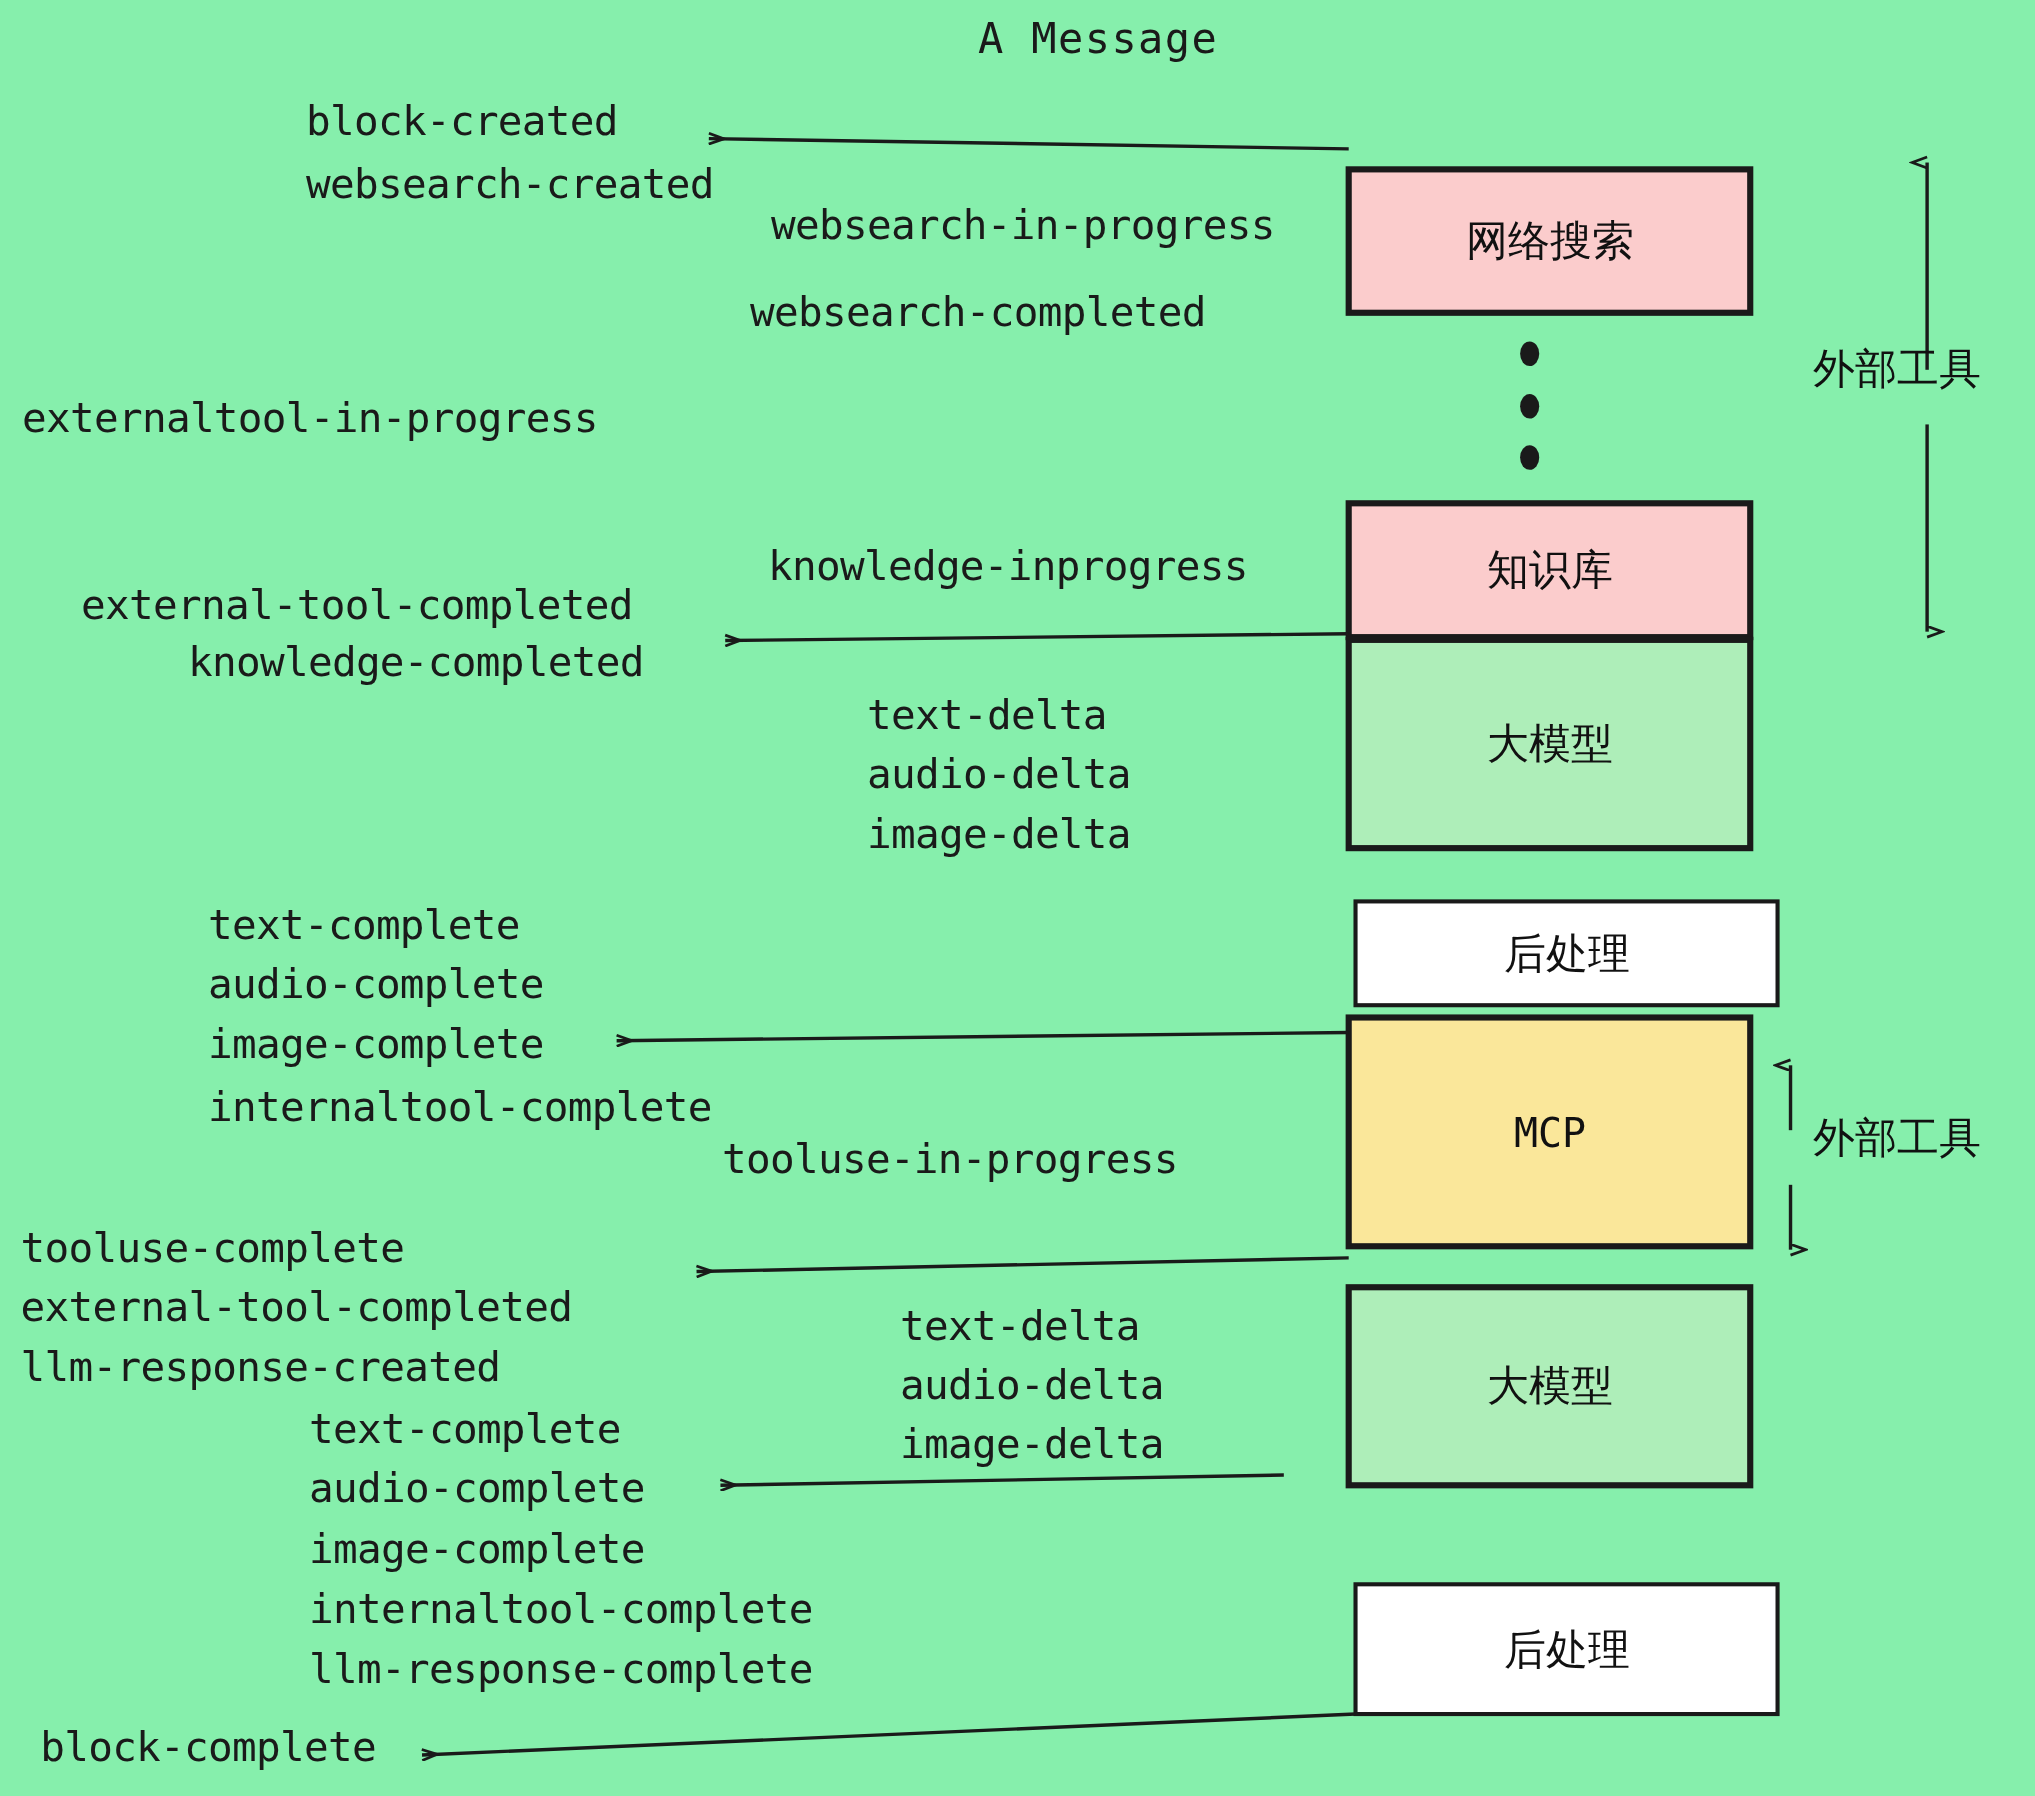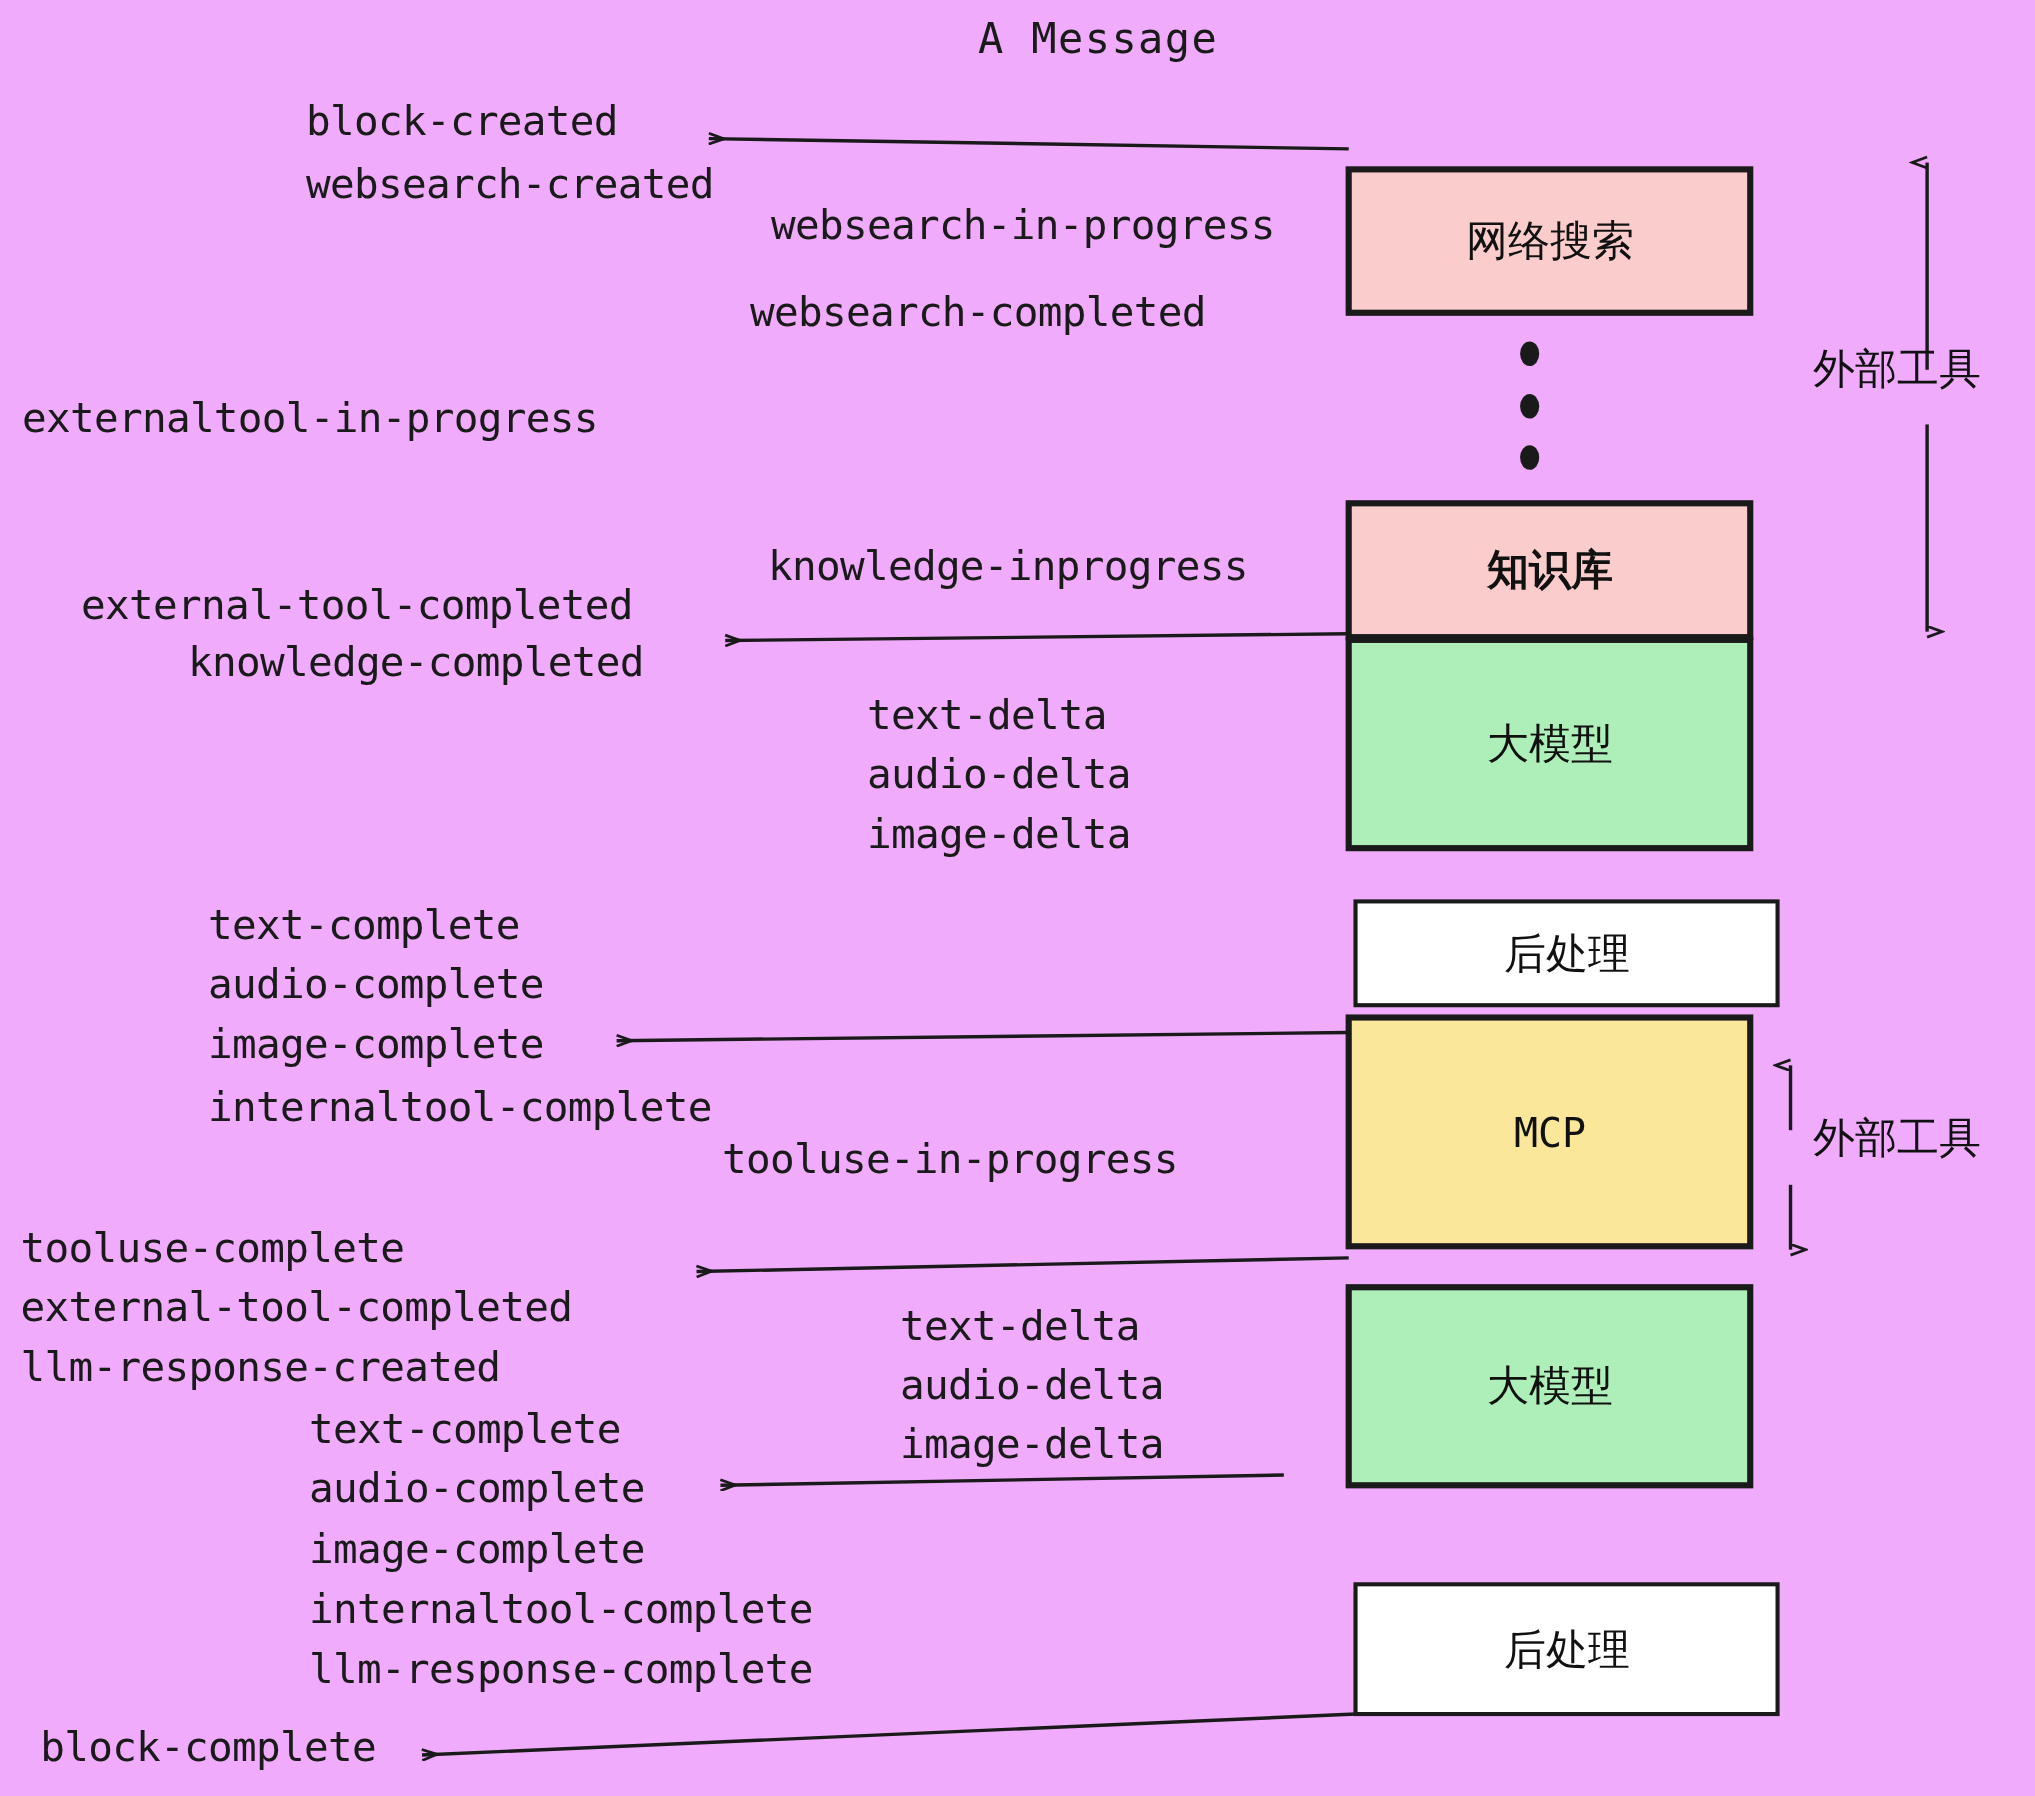--- a/index.html
+++ b/index.html
@@ -1,17 +1,17 @@
 <!DOCTYPE html>
 <html style="font-size:11px"><head>
 <meta charset="utf-8">
 <style>
   html,body{margin:0;padding:0;background:#fff;}
   body{width:2035px;height:1796px;font-family:"DejaVu Sans Mono",monospace;}
-  #stage{position:relative;width:2035px;height:1796px;background:#f0abfc;overflow:hidden;}
+  #stage{position:relative;width:2035px;height:1796px;background:#86efac;overflow:hidden;}
   svg.layer{position:absolute;left:0;top:0;width:2035px;height:1796px;}
   .evt{
     position:absolute;
     font-family:"DejaVu Sans Mono","Liberation Mono",monospace;
     font-size:41px;
     color:#1a1a1a;
     white-space:nowrap;
     letter-spacing:-0.7px;
     line-height:1;
   }
@@ -119,21 +119,21 @@
       <div class="evt" style="left: 900px; top: 1424px;">image-delta</div>
       <div class="evt" style="left: 309px; top: 1409px;">text-complete</div>
       <div class="evt" style="left: 309px; top: 1468px;">audio-complete</div>
       <div class="evt" style="left: 309px; top: 1529px;">image-complete</div>
       <div class="evt" style="left: 309px; top: 1589px;">internaltool-complete</div>
       <div class="evt" style="left: 309px; top: 1649px;">llm-response-complete</div>
       <div class="evt" style="left: 8.2px; top: 1727px; margin-left: 32px;">block-complete</div>
     </div>
   <div id="boxlabels-layer">
       <div class="boxlabel" style="left: 1349px; top: 169px; width: 402px; height: 143px;">网络搜索</div>
-      <div class="boxlabel" style="left: 1349px; top: 503px; width: 402px; height: 134px; font-weight: bold;">知识库</div>
+      <div class="boxlabel" style="left: 1349px; top: 503px; width: 402px; height: 134px;">知识库</div>
       <div class="boxlabel" style="left: 1349px; top: 640px; width: 402px; height: 208px;">大模型</div>
       <div class="boxlabel" style="left: 1356px; top: 902px; width: 422px; height: 104px;">后处理</div>
       <div class="boxlabel mono" style="left: 1349px; top: 1018px; width: 402px; height: 229px;">MCP</div>
       <div class="boxlabel" style="left: 1349px; top: 1287px; width: 402px; height: 198px;">大模型</div>
       <div class="boxlabel" style="left: 1356px; top: 1585px; width: 422px; height: 130px;">后处理</div>
     </div>
   <div id="sidelabels-layer">
       <div class="sidelabel" style="left: 1813px; top: 341px;">外部工具</div>
       <div class="sidelabel" style="left: 1813px; top: 1110px;">外部工具</div>
     </div>

